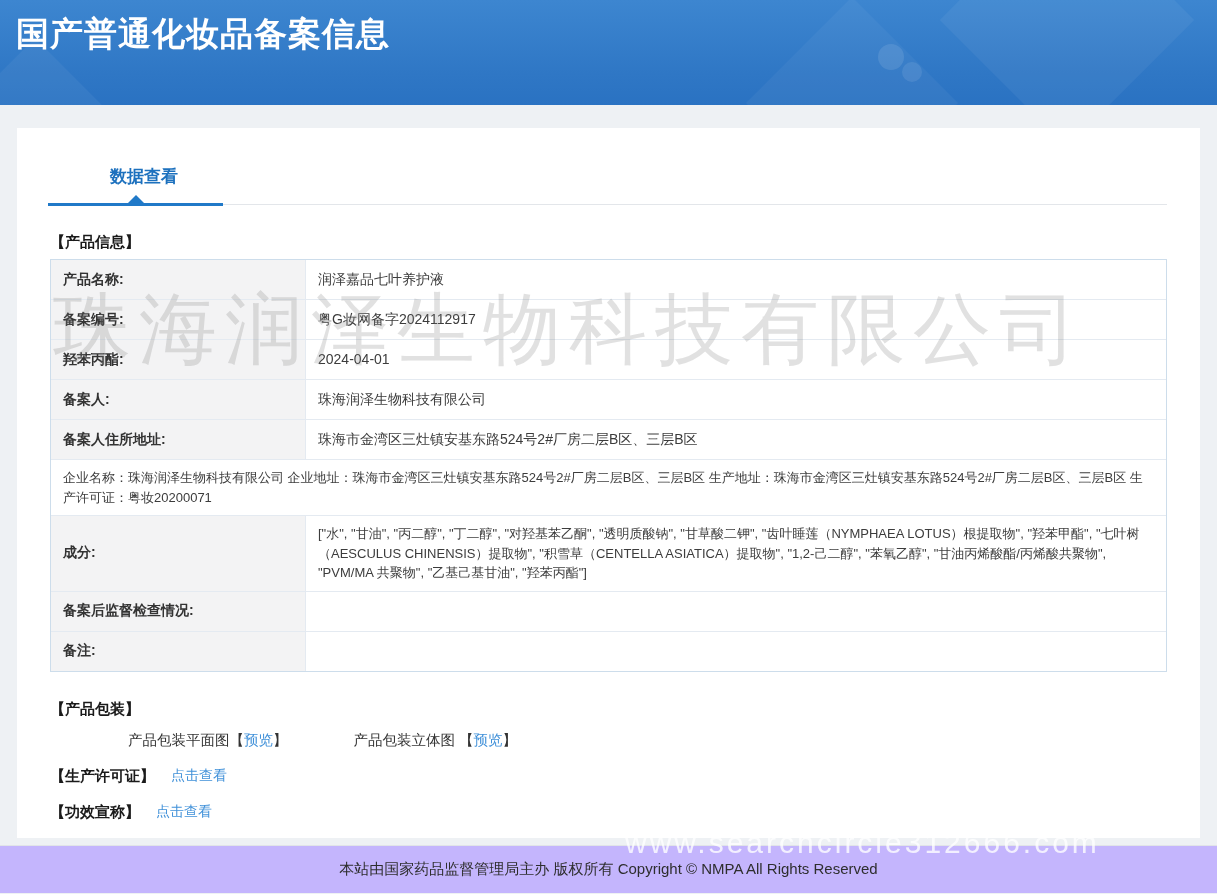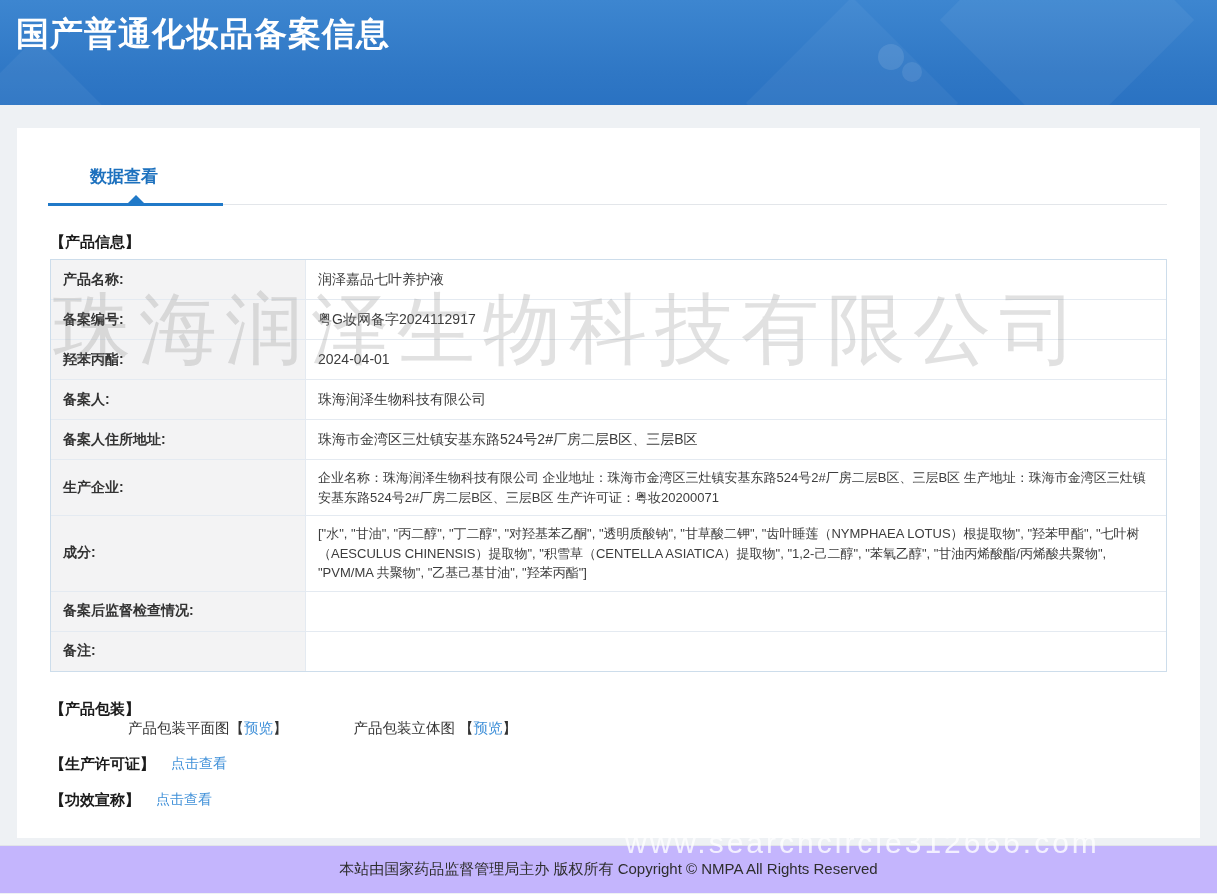--- a/index.html
+++ b/index.html
@@ -58,21 +58,21 @@
     position: relative;
     margin: 23px 17px 0 17px;
     height: 710px;
     background: #ffffff;
     padding: 37px 33px 0 33px;
   }
 
   
   .tab-label {
     display: inline-block;
-    margin-left: 40px;
+    margin-left: 60px;
     font-size: 17px;
     font-weight: 700;
     color: #1d71be;
     cursor: pointer;
   }
   .tab-line {
     position: relative;
     margin-top: 14px;
     height: 3px;
   }
@@ -132,21 +132,21 @@
     align-items: center;
     padding: 8px 12px;
     font-size: 14px;
     color: #3c3c3c;
     line-height: 1.5;
   }
   .info-row.dense .cell-value { font-size: 13px; line-height: 1.5; }
 
   
   .packaging-row {
-    margin: 0 0 0 78px;
+    margin: 12px 0 0 78px;
     font-size: 14.5px;
     color: #333333;
   }
   .pack-item { display: inline-block; }
   .pack-item + .pack-item { margin-left: 62px; }
   .inline-section {
     margin-top: 17px;
     display: flex;
     align-items: center;
     font-size: 15px;
@@ -234,21 +234,20 @@
     </div>
     <div class="info-row">
       <div class="cell-label">备案人:</div>
       <div class="cell-value">珠海润泽生物科技有限公司</div>
     </div>
     <div class="info-row">
       <div class="cell-label">备案人住所地址:</div>
       <div class="cell-value">珠海市金湾区三灶镇安基东路524号2#厂房二层B区、三层B区</div>
     </div>
     <div class="info-row dense">
-      <div class="cell-label">生产企业:</div>
       <div class="cell-value">企业名称：珠海润泽生物科技有限公司 企业地址：珠海市金湾区三灶镇安基东路524号2#厂房二层B区、三层B区 生产地址：珠海市金湾区三灶镇安基东路524号2#厂房二层B区、三层B区 生产许可证：粤妆20200071</div>
     </div>
     <div class="info-row dense">
       <div class="cell-label">成分:</div>
       <div class="cell-value">["水", "甘油", "丙二醇", "丁二醇", "对羟基苯乙酮", "透明质酸钠", "甘草酸二钾", "齿叶睡莲（NYMPHAEA LOTUS）根提取物", "羟苯甲酯", "七叶树（AESCULUS CHINENSIS）提取物", "积雪草（CENTELLA ASIATICA）提取物", "1,2-己二醇", "苯氧乙醇", "甘油丙烯酸酯/丙烯酸共聚物", "PVM/MA 共聚物", "乙基己基甘油", "羟苯丙酯"]</div>
     </div>
     <div class="info-row">
       <div class="cell-label">备案后监督检查情况:</div>
       <div class="cell-value"></div>
     </div>

